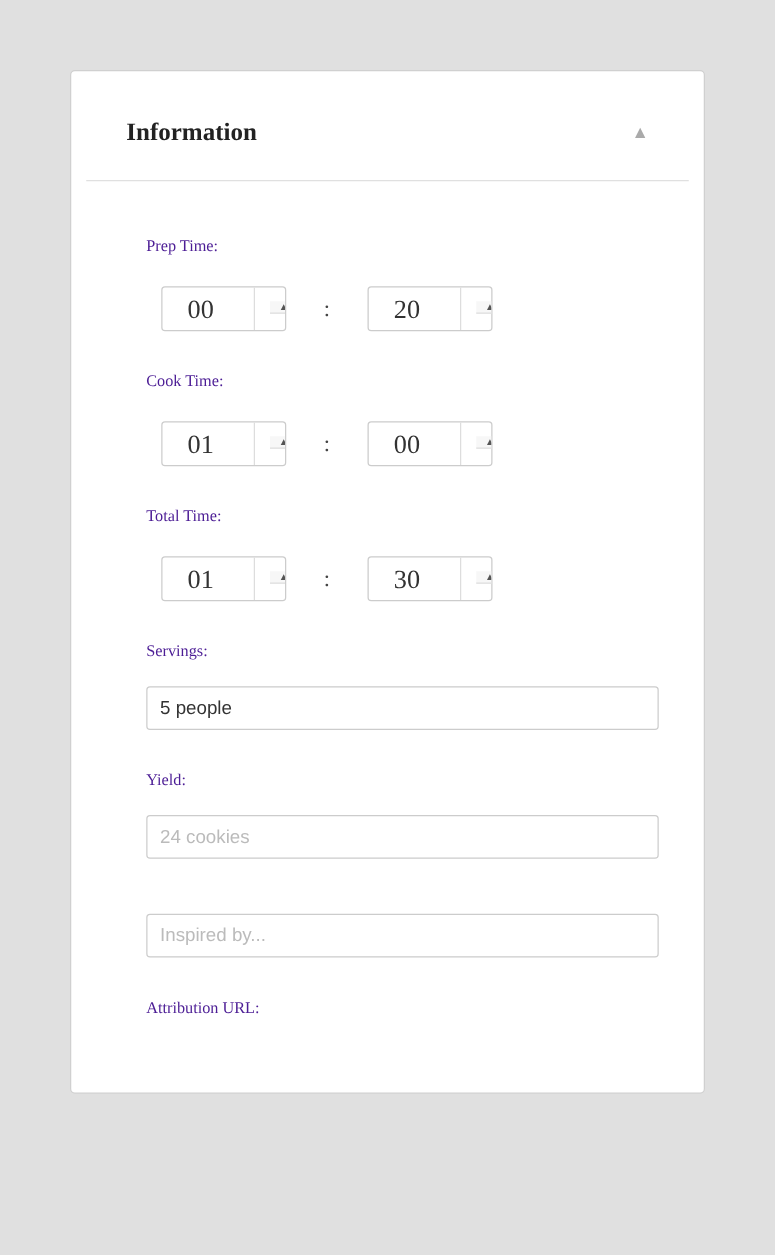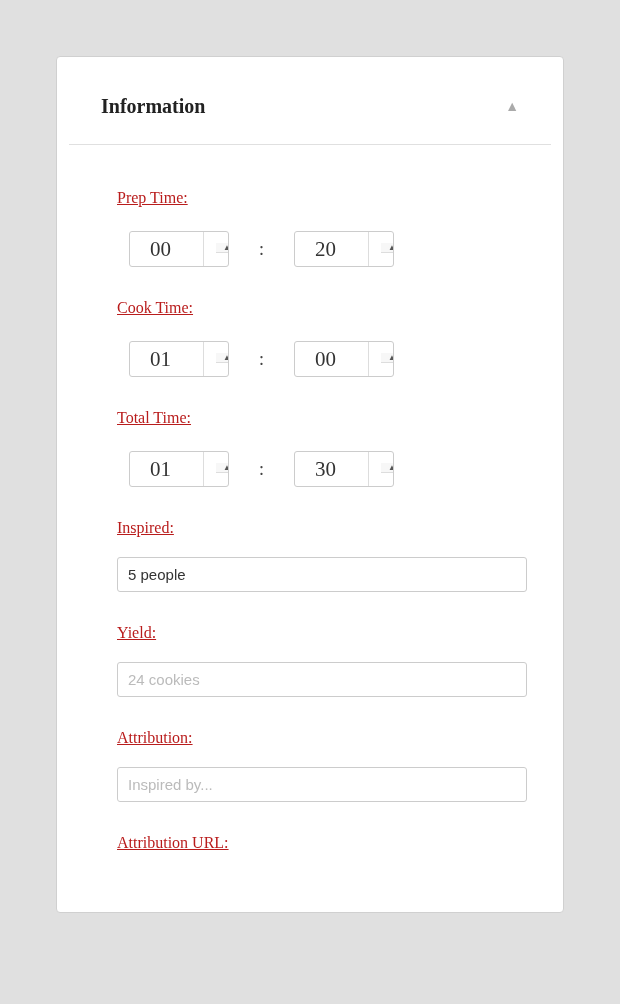--- a/index.html
+++ b/index.html
@@ -48,24 +48,23 @@
     .card-body {
       padding: 20px 24px 28px 24px;
     }
 
     .field-group {
       margin-bottom: 20px;
     }
 
     .field-label {
       display: block;
-      font-size: 16px;
-      color: #b91c1c;
+      font-size: 13px;
+      color: #4c1d95;
       margin-bottom: 8px;
-      text-decoration: underline;
     }
 
     .time-row {
       display: flex;
       align-items: center;
       gap: 6px;
     }
 
     .time-separator {
       font-size: 18px;
@@ -200,31 +199,30 @@
           <span class="spinner-value">30</span>
           <div class="spinner-buttons">
             <div class="spinner-btn">▲</div>
             <div class="spinner-btn">▼</div>
           </div>
         </div>
       </div>
     </div>
 
     <div class="field-group">
-      <label class="field-label">Inspired:</label>
+      <label class="field-label">Servings:</label>
       <input class="text-input" type="text" value="5 people" style="">
     </div>
 
     <div class="field-group">
       <label class="field-label">Yield:</label>
       <input class="text-input" type="text" placeholder="24 cookies" style="">
     </div>
 
     <div class="field-group">
-      <label class="field-label">Attribution:</label>
       <input class="text-input" type="text" placeholder="Inspired by..." style="">
     </div>
 
     <div class="field-group">
       <label class="field-label">Attribution URL:</label>
     </div>
 
   </div>
 </div>
 

